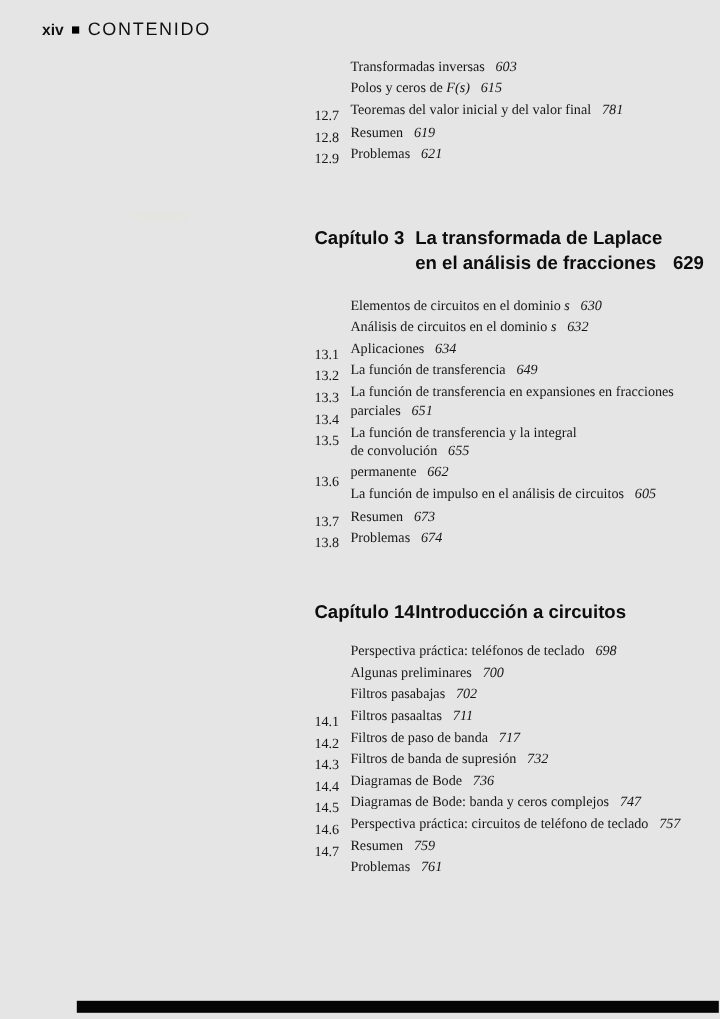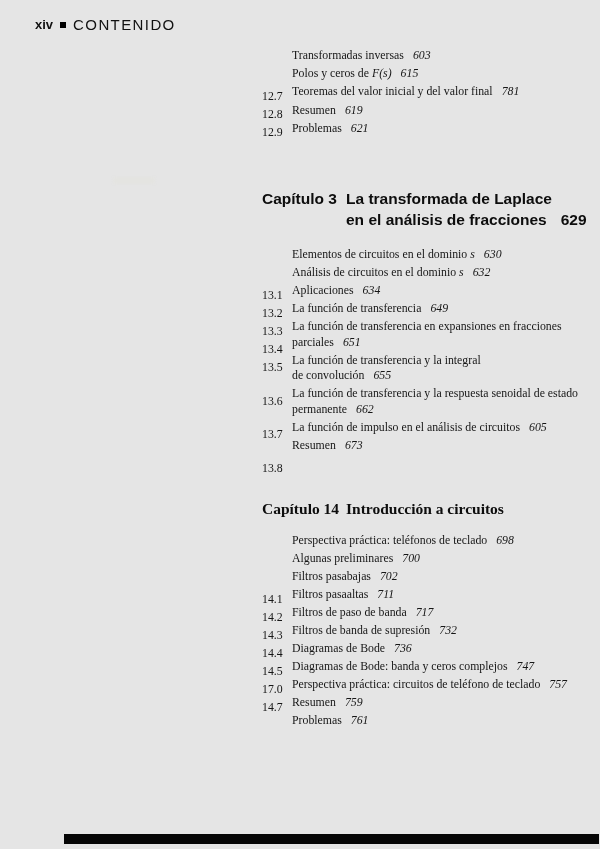--- a/index.html
+++ b/index.html
@@ -22,21 +22,21 @@
   .line { line-height:15.5px; white-space:nowrap; }
   .num { position:absolute; left:0; top:0; line-height:15.5px;margin-top:41px; }
   .pg { font-style:italic; margin-left:9px; }
   .it { font-style:italic; }
   .gap-top { margin-top:3px; }
 
   
   .chapter { display:flex; font-family:"Liberation Sans", sans-serif; font-weight:bold;
              font-size:15.5px; color:#0d0d0d; }
   .chapter.ch13 { margin-top:52px; margin-bottom:17px; }
-  .chapter.ch14 { margin-top:44px; margin-bottom:14px;font-family:Liberation Serif, serif; }
+  .chapter.ch14 { margin-top:44px; margin-bottom:14px; }
   .ch-label { width:84px; flex:none; line-height:21px; }
   .ch-line { line-height:21px; white-space:nowrap; }
   .ch-pg { margin-left:14px; }
 
   
   .scan-bar { position:absolute; left:64px; right:1px; top:834px; height:10px; background:#060606; }
   .smudge { position:absolute; left:113px; top:177px; width:42px; height:7px;
             background:#e4e4e1; border-radius:3px; filter:blur(1px); }
 </style>
 </head>
@@ -105,29 +105,31 @@
         <div class="line"><span>La función de transferencia en expansiones en fracciones</span></div>
         <div class="line"><span>parciales</span><span class="pg">651</span></div>
       </div>
       <div class="entry">
         <span class="num">13.6</span>
         <div class="line"><span>La función de transferencia y la integral</span></div>
         <div class="line"><span>de convolución</span><span class="pg">655</span></div>
       </div>
       <div class="entry">
         <span class="num">13.7</span>
-        <div class="line"><span>La función de transferencia y la respuesta senoidal de estado</span></div>
         <div class="line"><span>permanente</span><span class="pg">662</span></div>
       </div>
       <div class="entry">
         <span class="num">13.8</span>
         <div class="line"><span>La función de impulso en el análisis de circuitos</span><span class="pg">605</span></div>
       </div>
       <div class="entry sub gap-top">
         <div class="line"><span>Resumen</span><span class="pg">673</span></div>
+      </div>
+      <div class="entry sub">
+        <div class="line"><span>Problemas</span><span class="pg">674</span></div>
       </div>
     </section>
 
     <div class="chapter ch14">
       <div class="ch-label">Capítulo 14</div>
       <div class="ch-title">
         <div class="ch-line"><span>Introducción a circuitos</span></div>
       </div>
     </div>
 
@@ -149,21 +151,21 @@
       </div>
       <div class="entry">
         <span class="num">14.4</span>
         <div class="line"><span>Filtros de paso de banda</span><span class="pg">717</span></div>
       </div>
       <div class="entry">
         <span class="num">14.5</span>
         <div class="line"><span>Filtros de banda de supresión</span><span class="pg">732</span></div>
       </div>
       <div class="entry">
-        <span class="num">17.0</span>
+        <span class="num">14.6</span>
         <div class="line"><span>Diagramas de Bode</span><span class="pg">736</span></div>
       </div>
       <div class="entry">
         <span class="num">14.7</span>
         <div class="line"><span>Diagramas de Bode: banda y ceros complejos</span><span class="pg">747</span></div>
       </div>
       <div class="entry sub">
         <div class="line"><span>Perspectiva práctica: circuitos de teléfono de teclado</span><span class="pg">757</span></div>
       </div>
       <div class="entry sub">

